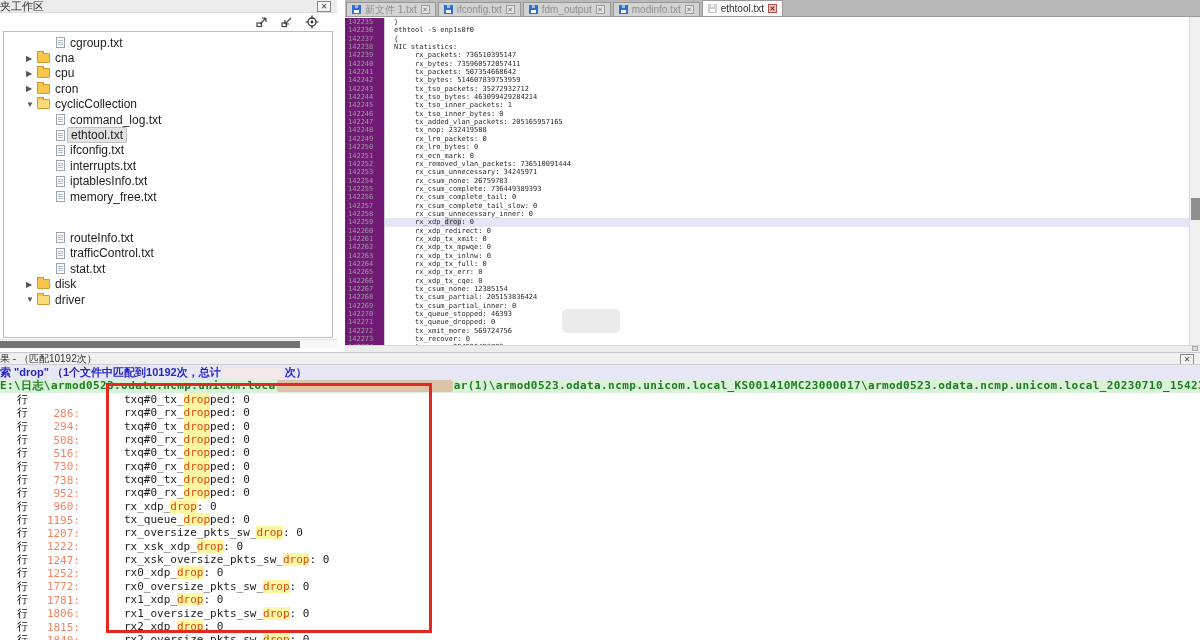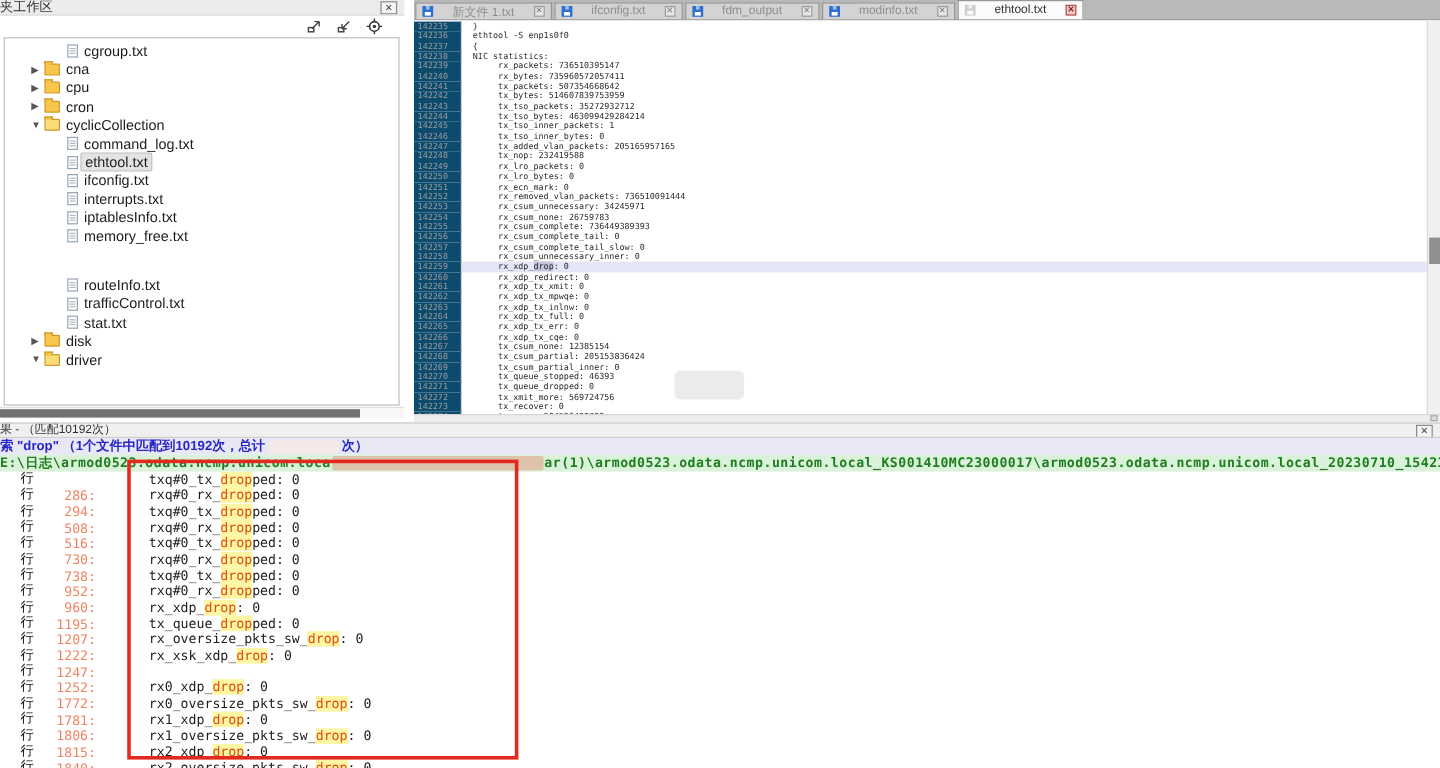--- a/index.html
+++ b/index.html
@@ -34,35 +34,35 @@
   .trow.sel .tlabel { background:#e3e3e3; border:1px solid #bfbfbf; border-radius:2px; padding:0 3px; margin-left:-3px; }
   .trow.redacted { height:26px; }
   .ws-hscroll { position:absolute; left:0; top:339px; width:337px; height:9px; background:#f7f7f7; border-top:1px solid #e0e0e0; }
   .ws-hscroll .thumb { width:300px; height:7px; margin-top:1px; background:#737373; }
 
   
   .ed { position:absolute; left:345px; top:0; width:855px; height:352px; }
   .tabbar { height:17px; background:#b9b9b9; display:flex; align-items:flex-end; padding:2px 0 0 1px;
             border-bottom:1px solid #9a9a9a; }
   .tab { height:14px; background:#d3d3d3; border:1px solid #979797; border-bottom:none; margin-right:2px;
-         display:flex; align-items:center; gap:16px; padding:0 5px; font-size:10px; color:#8e8e8e; cursor:default; }
+         display:flex; align-items:center; gap:4px; padding:0 5px; font-size:10px; color:#8e8e8e; cursor:default; }
   .tab.active { background:#fbfbfb; color:#333; height:16px; }
   .fl { width:9px; height:9px; background:#2f6fd0; position:relative; flex:none; }
   .fl::before { content:""; position:absolute; top:0; left:3px; width:3px; height:3px; background:#9cc0ea; }
   .fl::after { content:""; position:absolute; left:2px; bottom:1px; width:5px; height:3px; background:#fff; }
   .tab.active .fl { background:#cfcfcf; }
   .tab.active .fl::before { background:#efefef; }
   .tabx { width:9px; height:9px; border:1px solid #9a9a9a; background:#e6e6e6; color:#777;
           font-size:7px; line-height:7px; text-align:center; flex:none; }
   .tab.active .tabx { border-color:#b2544d; background:#e8c9c6; color:#8f1f17; font-weight:bold; }
   .ed-body { position:absolute; top:17px; left:0; right:0; bottom:7px; overflow:hidden; background:#fff; }
   #lines { position:absolute; top:1px; left:0; right:11px; bottom:0;
            font-family:"DejaVu Sans Mono",monospace; font-size:7px; line-height:8.35px; }
   .ln { display:flex; height:8.35px; white-space:pre; }
-  .ln .no { width:40px; flex:none; background:#0c4a6e; border-right:1px solid #cfcfcf; color:#9c9c9c; padding-left:3px; }
+  .ln .no { width:40px; flex:none; background:#701a75; border-right:1px solid #cfcfcf; color:#9c9c9c; padding-left:3px; }
   .ln .tx { flex:1; padding-left:9px; color:#2b2b2b; }
   .ln.cur .tx { background:#e5e5f8; }
   .ln .mk { background:#c3c3d8; }
   .vscroll { position:absolute; right:0; top:0; width:11px; bottom:0; background:#f0f0f0; border-left:1px solid #dadada; }
   .vthumb { position:absolute; top:181px; left:1px; width:9px; height:22px; background:#8f8f8f; }
   .ed-bottom { position:absolute; bottom:0; left:0; right:0; height:7px; background:#ededed; border-top:1px solid #d6d6d6; }
   .grip { position:absolute; right:2px; bottom:1px; width:6px; height:5px; border:1px solid #aaa; background:#ddd; }
   .blob-editor { position:absolute; left:217px; top:309px; width:58px; height:24px; background:#ebebeb;
                  border-radius:5px; z-index:30; }
 
@@ -287,21 +287,21 @@
         <div class="rrow"><span class="rlbl">行</span><span class="rnum">508:</span><span class="rtxt">txq#0_tx_<span class="mk">drop</span>ped: 0</span></div>
         <div class="rrow"><span class="rlbl">行</span><span class="rnum">516:</span><span class="rtxt">rxq#0_rx_<span class="mk">drop</span>ped: 0</span></div>
         <div class="rrow"><span class="rlbl">行</span><span class="rnum">730:</span><span class="rtxt">txq#0_tx_<span class="mk">drop</span>ped: 0</span></div>
         <div class="rrow"><span class="rlbl">行</span><span class="rnum">738:</span><span class="rtxt">rxq#0_rx_<span class="mk">drop</span>ped: 0</span></div>
         <div class="rrow"><span class="rlbl">行</span><span class="rnum">952:</span><span class="rtxt">txq#0_tx_<span class="mk">drop</span>ped: 0</span></div>
         <div class="rrow"><span class="rlbl">行</span><span class="rnum">960:</span><span class="rtxt">rxq#0_rx_<span class="mk">drop</span>ped: 0</span></div>
         <div class="rrow"><span class="rlbl">行</span><span class="rnum">1195:</span><span class="rtxt">rx_xdp_<span class="mk">drop</span>: 0</span></div>
         <div class="rrow"><span class="rlbl">行</span><span class="rnum">1207:</span><span class="rtxt">tx_queue_<span class="mk">drop</span>ped: 0</span></div>
         <div class="rrow"><span class="rlbl">行</span><span class="rnum">1222:</span><span class="rtxt">rx_oversize_pkts_sw_<span class="mk">drop</span>: 0</span></div>
         <div class="rrow"><span class="rlbl">行</span><span class="rnum">1247:</span><span class="rtxt">rx_xsk_xdp_<span class="mk">drop</span>: 0</span></div>
-        <div class="rrow"><span class="rlbl">行</span><span class="rnum">1252:</span></div>
+        <div class="rrow"><span class="rlbl">行</span><span class="rnum">1252:</span><span class="rtxt">rx_xsk_oversize_pkts_sw_<span class="mk">drop</span>: 0</span></div>
         <div class="rrow"><span class="rlbl">行</span><span class="rnum">1772:</span><span class="rtxt">rx0_xdp_<span class="mk">drop</span>: 0</span></div>
         <div class="rrow"><span class="rlbl">行</span><span class="rnum">1781:</span><span class="rtxt">rx0_oversize_pkts_sw_<span class="mk">drop</span>: 0</span></div>
         <div class="rrow"><span class="rlbl">行</span><span class="rnum">1806:</span><span class="rtxt">rx1_xdp_<span class="mk">drop</span>: 0</span></div>
         <div class="rrow"><span class="rlbl">行</span><span class="rnum">1815:</span><span class="rtxt">rx1_oversize_pkts_sw_<span class="mk">drop</span>: 0</span></div>
         <div class="rrow"><span class="rlbl">行</span><span class="rnum">1840:</span><span class="rtxt">rx2_xdp_<span class="mk">drop</span>: 0</span></div>
         <div class="rrow"><span class="rlbl">行</span><span class="rnum">1849:</span><span class="rtxt">rx2_oversize_pkts_sw_<span class="mk">drop</span>: 0</span></div>
       </div>
   </section>
 
   <div class="redbox"></div>

